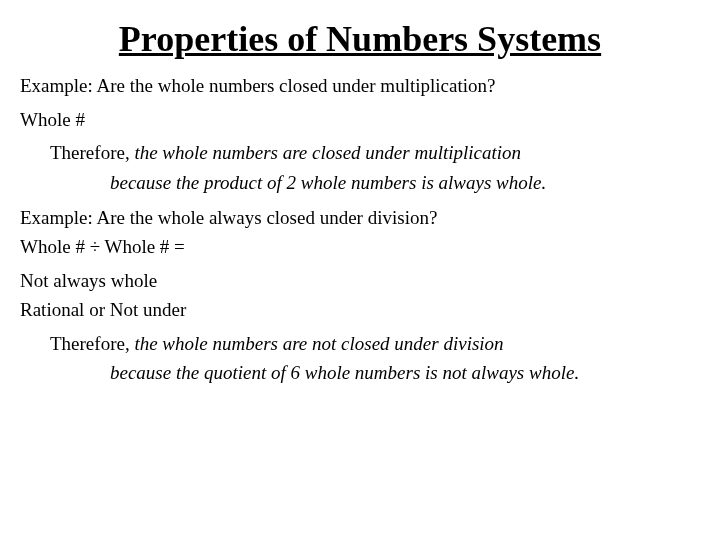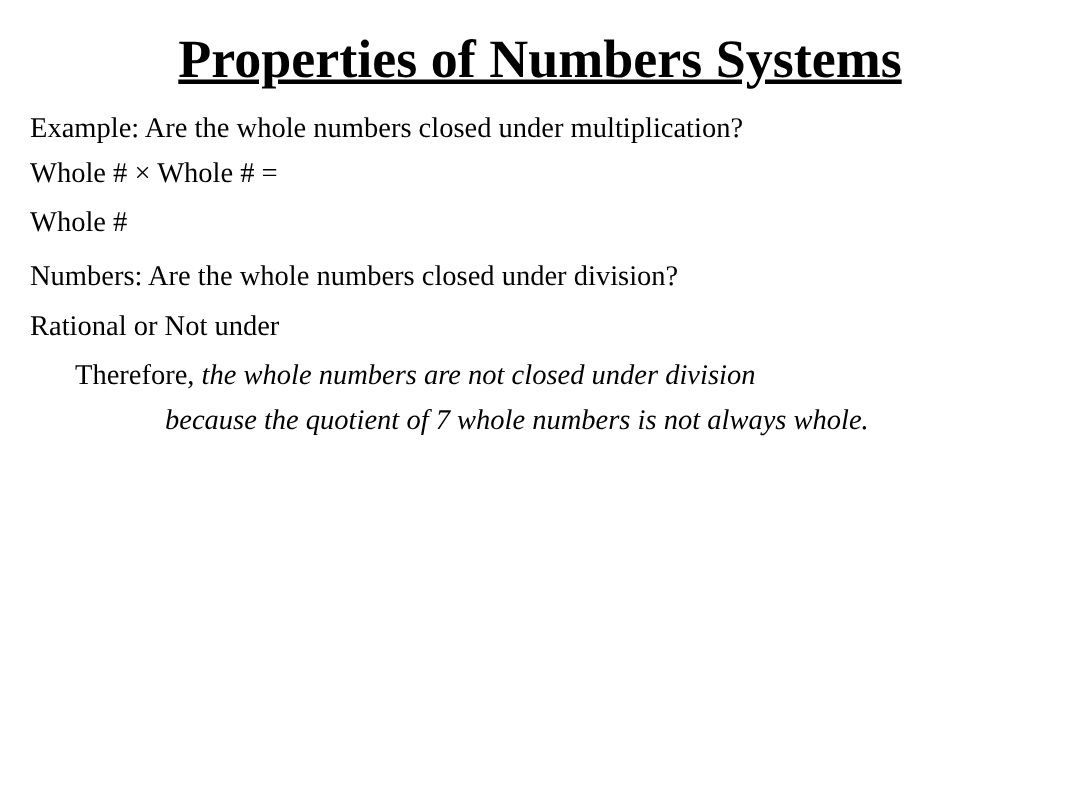--- a/index.html
+++ b/index.html
@@ -61,36 +61,41 @@
 <body>
 
 <div class="page">
 
   <div class="title">Properties of Numbers Systems</div>
 
   <div class="body-text">
 
     <div class="section">
       <span>Example: Are the whole numbers closed under multiplication?</span><br>
-      <span>Whole # × Whole # =</span>
     </div>
 
     <div class="section">
       <span class="right-align">Whole #</span>
     </div>
 
+    <div class="section indent">
+      <span>Therefore, </span><span class="italic">the whole numbers are closed under multiplication</span><br>
+      <span class="italic" style="margin-left: 60px;">because the product of 2 whole numbers is always whole.</span>
+    </div>
 
     <div class="section" style="margin-top: 6px;">
-      <span>Numbers: Are the whole numbers closed under division?</span><br>
+      <span>Example: Are the whole always closed under division?</span><br>
+      <span>Whole # ÷ Whole # =</span>
     </div>
 
     <div class="section">
+      <span class="right-align">Not always whole</span>
       <span class="right-align">Rational or Not under</span>
     </div>
 
     <div class="section indent" style="margin-top: 2px;">
       <span>Therefore, </span><span class="italic">the whole numbers are not closed under division</span><br>
-      <span class="italic" style="margin-left: 60px;">because the quotient of 7 whole numbers is not always whole.</span>
+      <span class="italic" style="margin-left: 60px;">because the quotient of 6 whole numbers is not always whole.</span>
     </div>
 
   </div>
 
 </div>
 
 </body></html>

